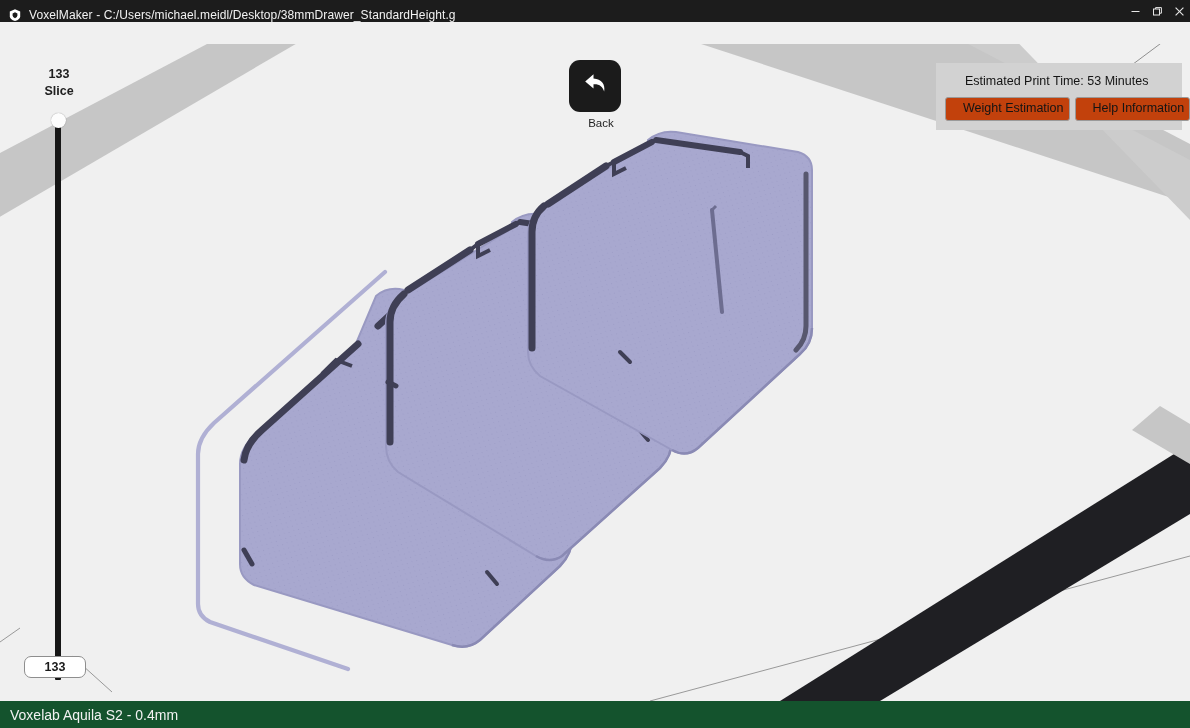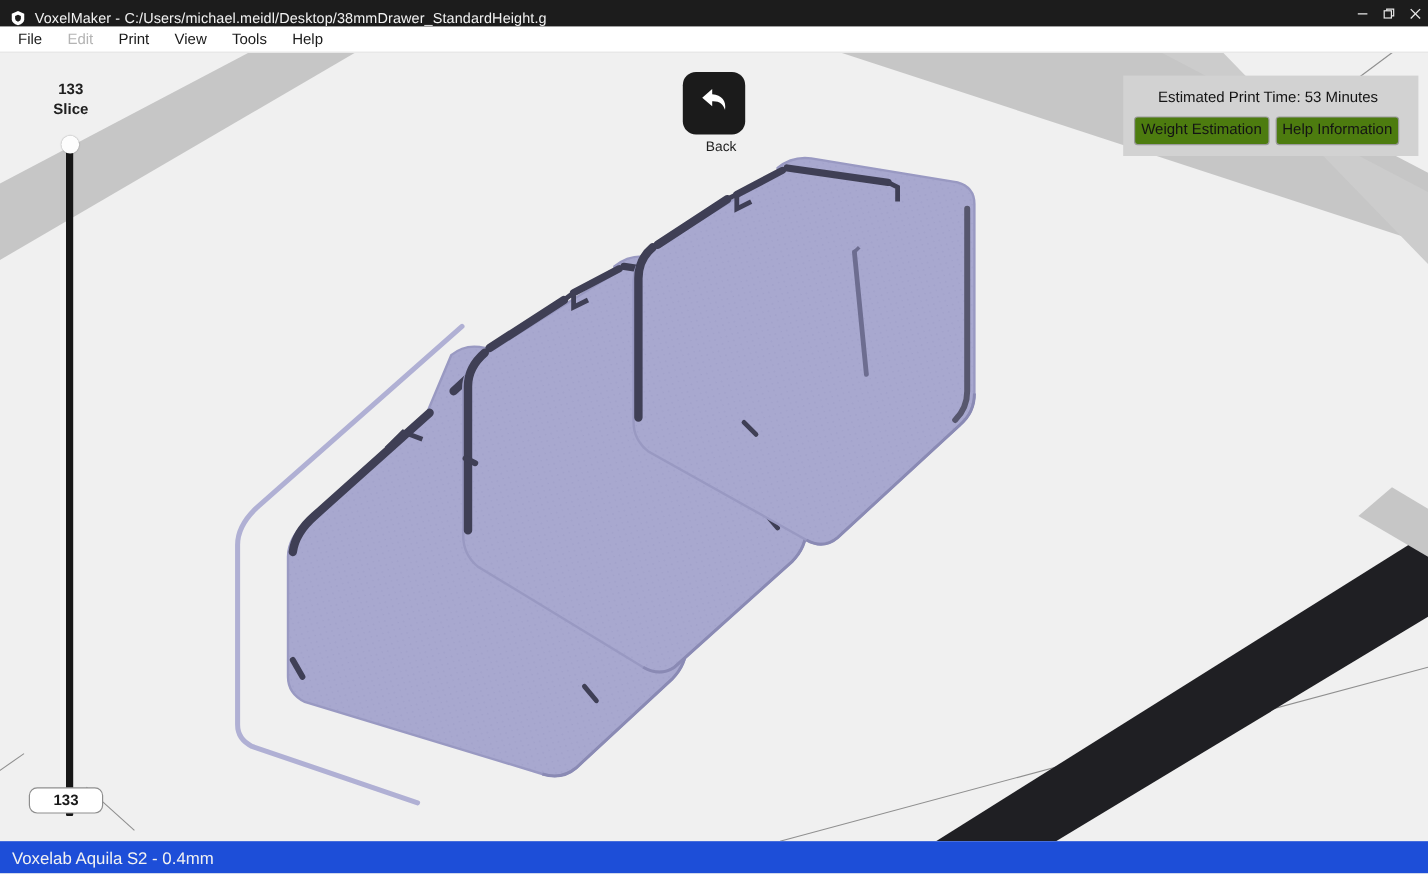--- a/index.html
+++ b/index.html
@@ -184,38 +184,38 @@
     line-height: 20px;
     white-space: nowrap;
     margin-left: 20px;
   }
   #panel-buttons {
     display: flex;
     gap: 5px;
     margin-top: 6px;
   }
   .panel-btn {
-    background: #4d7c0f;
+    background: #c2410c;
     border: 1px solid #9a9a9a;
     border-radius: 3px;
     font-size: 12.5px;
     font-family: "Liberation Sans", sans-serif;
     color: #141414;
-    padding: 4px 5px 5px 5px;
+    padding: 4px 5px 5px 17px;
     white-space: nowrap;
     cursor: pointer;
     line-height: 13px;
   }
 
   
   #statusbar {
     position: absolute;
     left: 0; bottom: 0;
     width: 1190px; height: 27px;
-    background: #1d4ed8;
+    background: #14532d;
     display: flex;
     align-items: center;
     padding-left: 10px;
     z-index: 60;
   }
   #status-text {
     color: #f2f2f2;
     font-size: 14px;
     white-space: nowrap;
   }
@@ -248,28 +248,20 @@
       </div>
       <div class="wbtn" id="win-close">
         <svg width="11" height="11" viewBox="0 0 11 11">
           <line x1="1.6" y1="1.6" x2="9.4" y2="9.4" stroke="#e8e8e8" stroke-width="1.1"></line>
           <line x1="9.4" y1="1.6" x2="1.6" y2="9.4" stroke="#e8e8e8" stroke-width="1.1"></line>
         </svg>
       </div>
     </div>
   </div>
 
-  <div id="menubar">
-    <div class="menu-item">File</div>
-    <div class="menu-item disabled">Edit</div>
-    <div class="menu-item">Print</div>
-    <div class="menu-item">View</div>
-    <div class="menu-item">Tools</div>
-    <div class="menu-item">Help</div>
-  </div>
 
   <div id="viewport">
     <div id="scene">
       <svg viewBox="0 0 1190 657" preserveAspectRatio="none">
         <defs>
           <pattern id="speckle" width="7" height="7" patternUnits="userSpaceOnUse" patternTransform="rotate(28)">
             <rect width="7" height="7" fill="#a8a8cf"></rect>
             <circle cx="1.5" cy="1.5" r="0.55" fill="#9c9cc6"></circle>
             <circle cx="4.8" cy="4.4" r="0.5" fill="#9e9ec8"></circle>
           </pattern>

